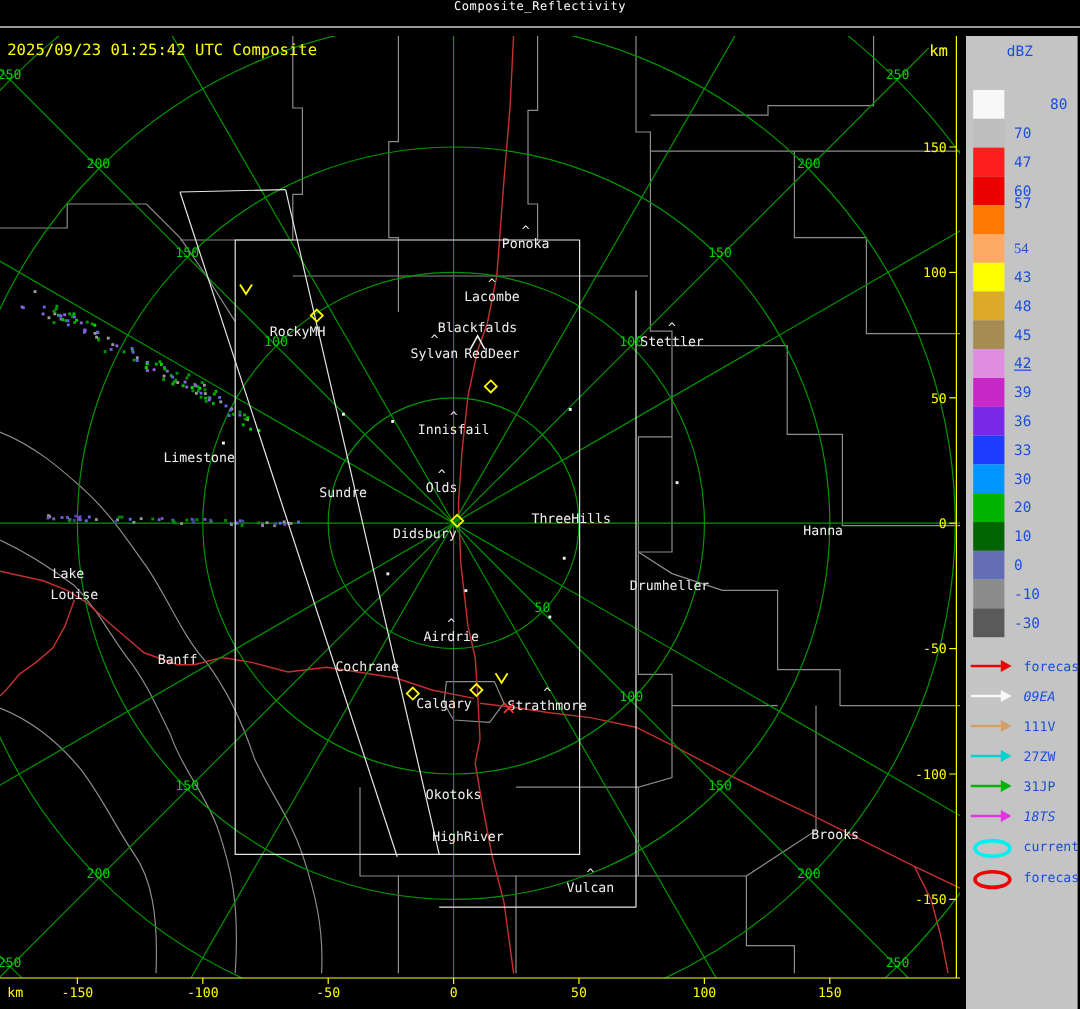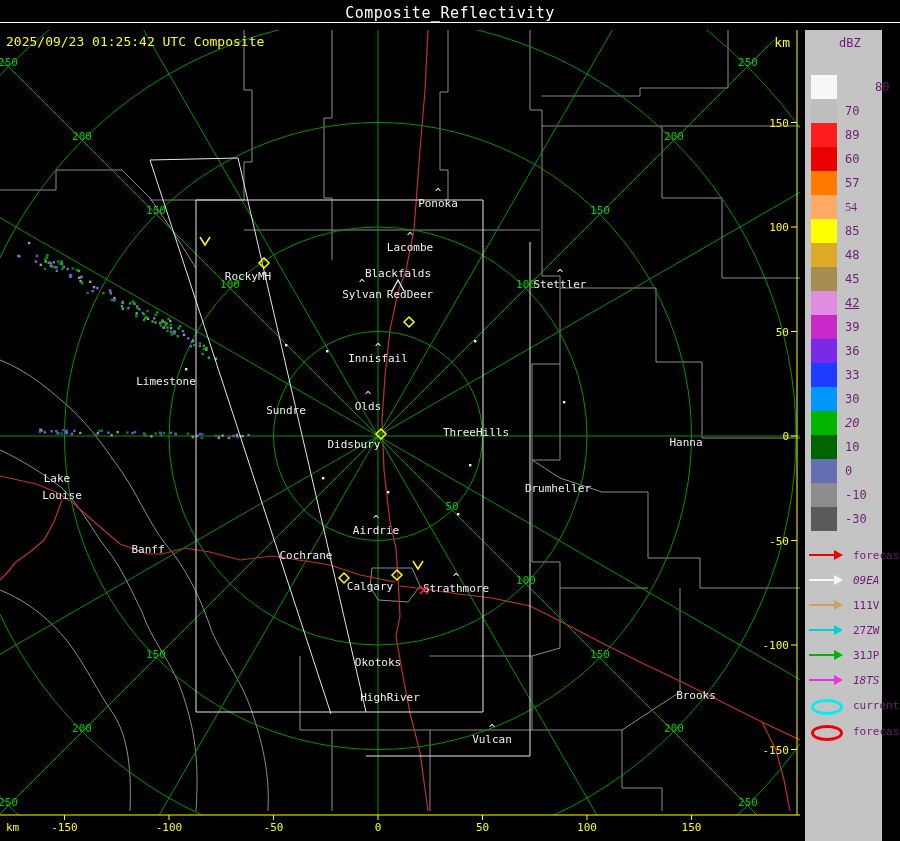--- a/index.html
+++ b/index.html
@@ -1,29 +1,29 @@
 <!DOCTYPE html>
 <html><head>
 <meta charset="utf-8">
 <style>
   html,body{margin:0;padding:0;background:#000;}
   .screen{position:relative;width:900px;height:841px;background:#000;overflow:hidden;
           font-family:"DejaVu Sans Mono",monospace;}
   .titlebar{position:absolute;top:0;left:0;width:900px;height:22px;border-bottom:1px solid #fff;
-            color:#fff;font-size:15px;display:flex;align-items:flex-end;justify-content:center;letter-spacing:.5px;}
+            color:#fff;font-size:10px;display:flex;align-items:flex-start;justify-content:center;letter-spacing:.5px;}
   #map{position:absolute;top:30px;left:0;}
   .ring{stroke:#009600;stroke-width:1;fill:none;}
   .bound{stroke:#8C8C8C;stroke-width:1;fill:none;}
   .road{stroke:#C23030;stroke-width:1.2;fill:none;}
   .wline{stroke:#E6E6E6;stroke-width:1;fill:none;}
   .gtxt{fill:#00CD00;font-size:11px;font-family:"DejaVu Sans Mono",monospace;}
   .ctxt{fill:#EFEFEF;font-size:11px;font-family:"DejaVu Sans Mono",monospace;}
   .ytxt{fill:#FFFF00;font-size:11px;font-family:"DejaVu Sans Mono",monospace;}
   .ts{fill:#FFFF00;font-size:13px;font-family:"DejaVu Sans Mono",monospace;}
-  .sidebar{position:absolute;top:30px;left:805px;width:77px;height:811px;background:#C4C4C4;color:#701a75;}
+  .sidebar{position:absolute;top:30px;left:805px;width:93px;height:811px;background:#C4C4C4;color:#1d4ed8;}
   .dbz{position:absolute;top:6px;left:34px;font-size:12px;}
   .cb-block{position:absolute;left:6px;width:26px;height:24px;}
   .cb-label{position:absolute;left:40px;font-size:12px;height:24px;line-height:24px;}
   .lg-row{position:absolute;left:4px;width:90px;height:22px;}
   .lg-icon{position:absolute;left:0;top:1px;width:36px;height:13px;}
   .lg-shaft{position:absolute;top:5px;left:0;width:26px;height:2px;}
   .lg-head{position:absolute;left:25px;top:1px;width:0;height:0;border-top:5px solid transparent;border-bottom:5px solid transparent;}
   .lg-ellipse{position:absolute;left:2px;top:1px;width:26px;height:10px;border:3px solid;border-radius:50%;}
   .lg-label{position:absolute;left:44px;top:0;font-size:11px;line-height:15px;}
 </style>
@@ -399,45 +399,45 @@
   </svg>
 
   <div class="sidebar">
     <div class="dbz">dBZ</div>
     <div id="colorbar">
         <div class="cb-block" style="top:45px;background:#F8F8F8;"></div>
         <div class="cb-label" style="top:45px;margin-left:30px;">80</div>
         <div class="cb-block" style="top:69px;background:#BEBEBE;"></div>
         <div class="cb-label" style="top:69px;">70</div>
         <div class="cb-block" style="top:93px;background:#FF1E1E;"></div>
-        <div class="cb-label" style="top:93px;">89</div>
+        <div class="cb-label" style="top:93px;">47</div>
         <div class="cb-block" style="top:117px;background:#EB0000;"></div>
         <div class="cb-label" style="top:117px;">60</div>
         <div class="cb-block" style="top:141px;background:#FF7800;"></div>
-        <div class="cb-label" style="top:141px;">57</div>
+        <div class="cb-label" style="top:127px;">57</div>
         <div class="cb-block" style="top:165px;background:#FFAA64;"></div>
         <div class="cb-label" style="top:165px;font-family:Liberation Serif, serif;">54</div>
         <div class="cb-block" style="top:189px;background:#FFFF00;"></div>
-        <div class="cb-label" style="top:189px;">85</div>
+        <div class="cb-label" style="top:189px;">43</div>
         <div class="cb-block" style="top:213px;background:#DCAA28;"></div>
         <div class="cb-label" style="top:213px;">48</div>
         <div class="cb-block" style="top:237px;background:#A58C50;"></div>
         <div class="cb-label" style="top:237px;">45</div>
         <div class="cb-block" style="top:261px;background:#E08CE0;"></div>
         <div class="cb-label" style="top:261px;text-decoration:underline;">42</div>
         <div class="cb-block" style="top:285px;background:#C828C8;"></div>
         <div class="cb-label" style="top:285px;">39</div>
         <div class="cb-block" style="top:309px;background:#7828E6;"></div>
         <div class="cb-label" style="top:309px;">36</div>
         <div class="cb-block" style="top:333px;background:#1E3CFF;"></div>
         <div class="cb-label" style="top:333px;">33</div>
         <div class="cb-block" style="top:357px;background:#0096FF;"></div>
         <div class="cb-label" style="top:357px;">30</div>
         <div class="cb-block" style="top:381px;background:#00B400;"></div>
-        <div class="cb-label" style="top:381px;font-style:italic;">20</div>
+        <div class="cb-label" style="top:381px;">20</div>
         <div class="cb-block" style="top:405px;background:#006400;"></div>
         <div class="cb-label" style="top:405px;">10</div>
         <div class="cb-block" style="top:429px;background:#646EB4;"></div>
         <div class="cb-label" style="top:429px;">0</div>
         <div class="cb-block" style="top:453px;background:#8C8C8C;"></div>
         <div class="cb-label" style="top:453px;">-10</div>
         <div class="cb-block" style="top:477px;background:#5A5A5A;"></div>
         <div class="cb-label" style="top:477px;">-30</div>
       </div>
     <div id="legend">

